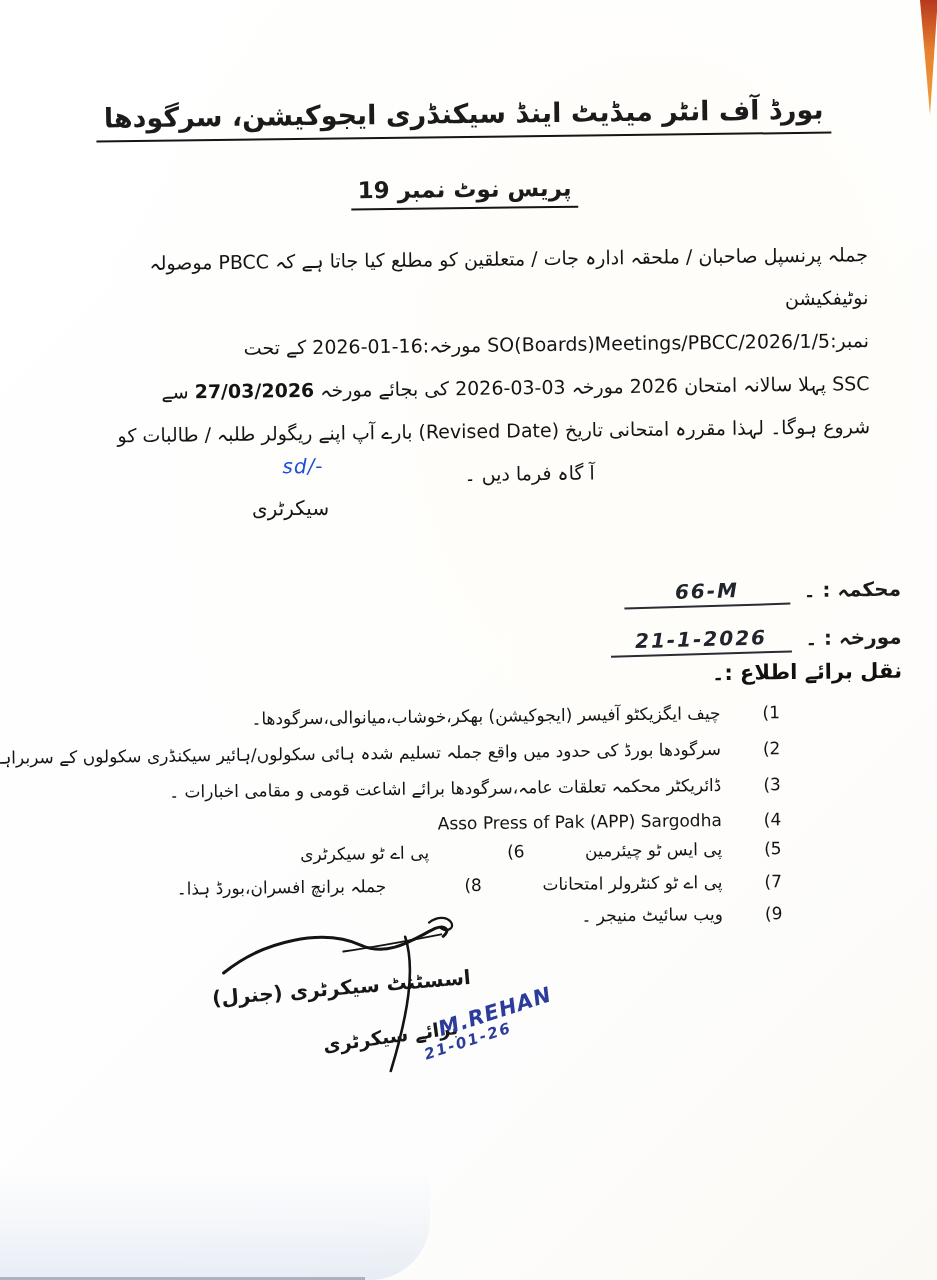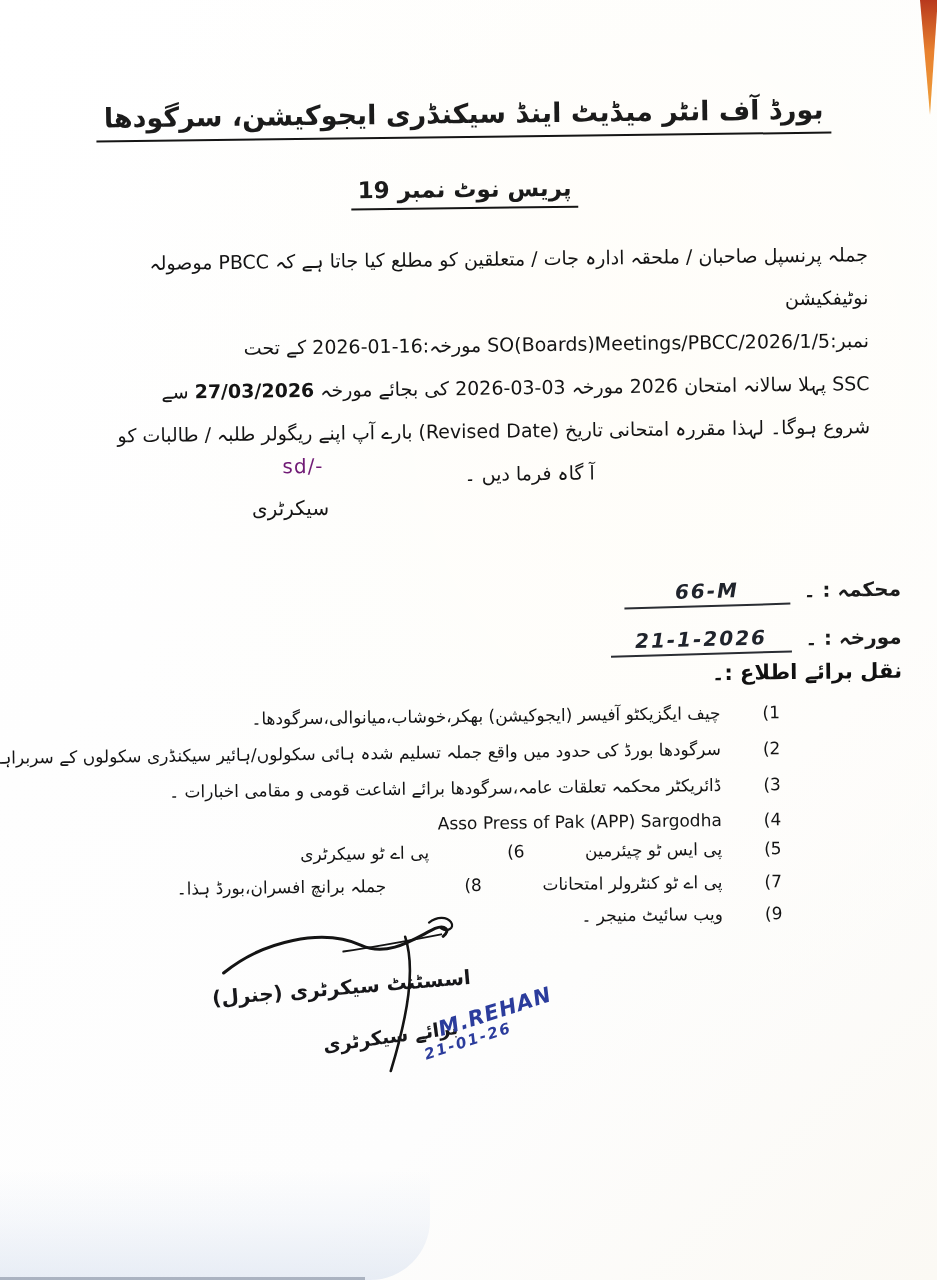--- a/index.html
+++ b/index.html
@@ -47,21 +47,21 @@
   .hdr2 span{
     display:inline-block;font-size:23px;font-weight:bold;
     padding:0 6px 5px 6px;border-bottom:2.5px solid #151515;
   }
   .body-par{
     position:absolute;top:238px;right:66px;left:70px;
     direction:rtl;text-align:right;font-size:19px;line-height:43px;color:#141414;
   }
   .body-par .l5{margin-left:395px;text-align:left;}
   .b{font-weight:bold;}
-  .sd{position:absolute;left:283px;top:452px;font-size:20px;letter-spacing:1px;color:#701a75;}
+  .sd{position:absolute;left:283px;top:452px;font-size:20px;letter-spacing:1px;color:#1d4ed8;font-style:italic;}
   .secy{position:absolute;left:252px;top:494px;font-size:20px;direction:rtl;color:#161616;text-align:right;}
   .ref-row{position:absolute;right:37px;direction:rtl;display:flex;align-items:flex-start;gap:14px;}
   .ref-label{font-size:20px;font-weight:bold;white-space:nowrap;}
   .hand{
     font-family:"DejaVu Sans","Liberation Sans",sans-serif;
     font-style:italic;font-weight:600;letter-spacing:2px;
     color:#20242c;
   }
   .ref-val{
     direction:ltr;display:inline-block;min-width:150px;text-align:center;

